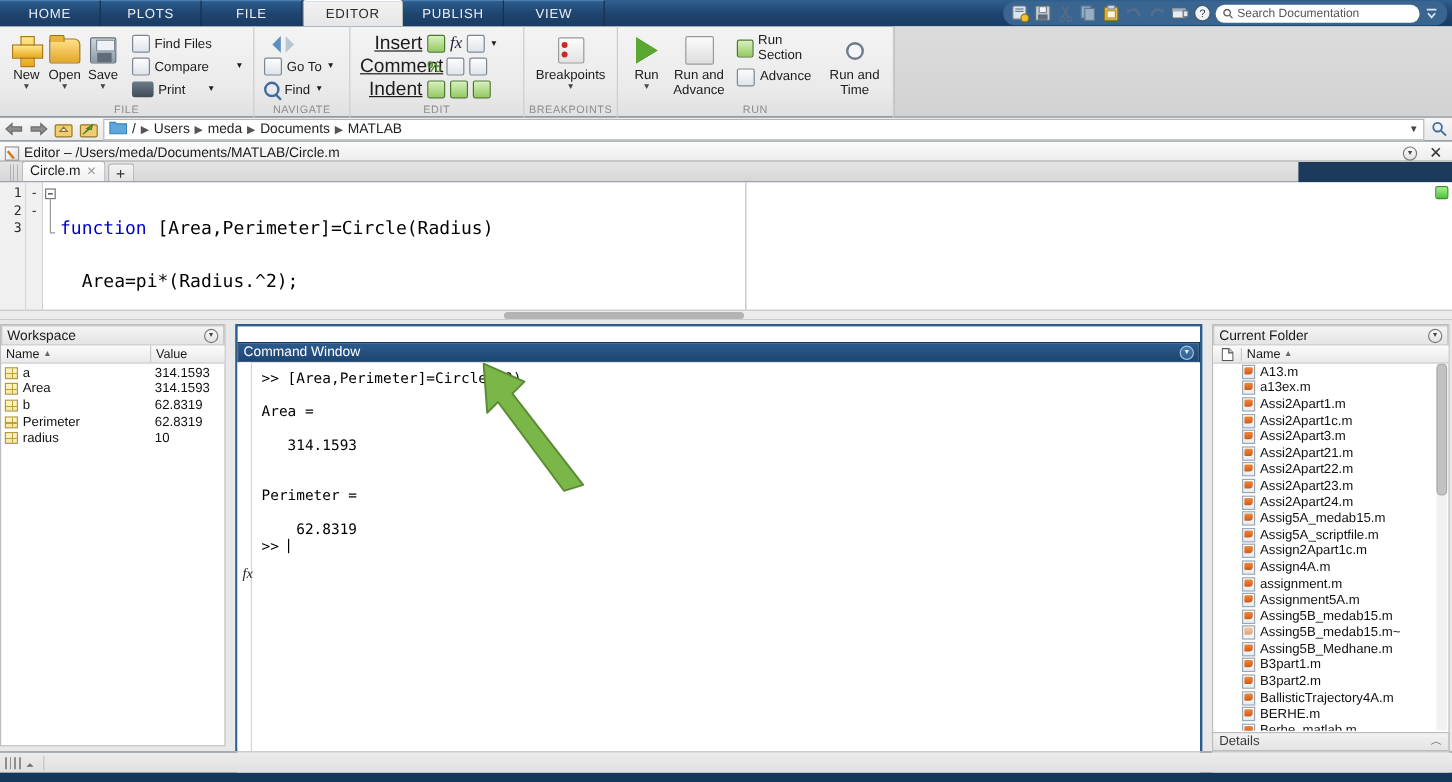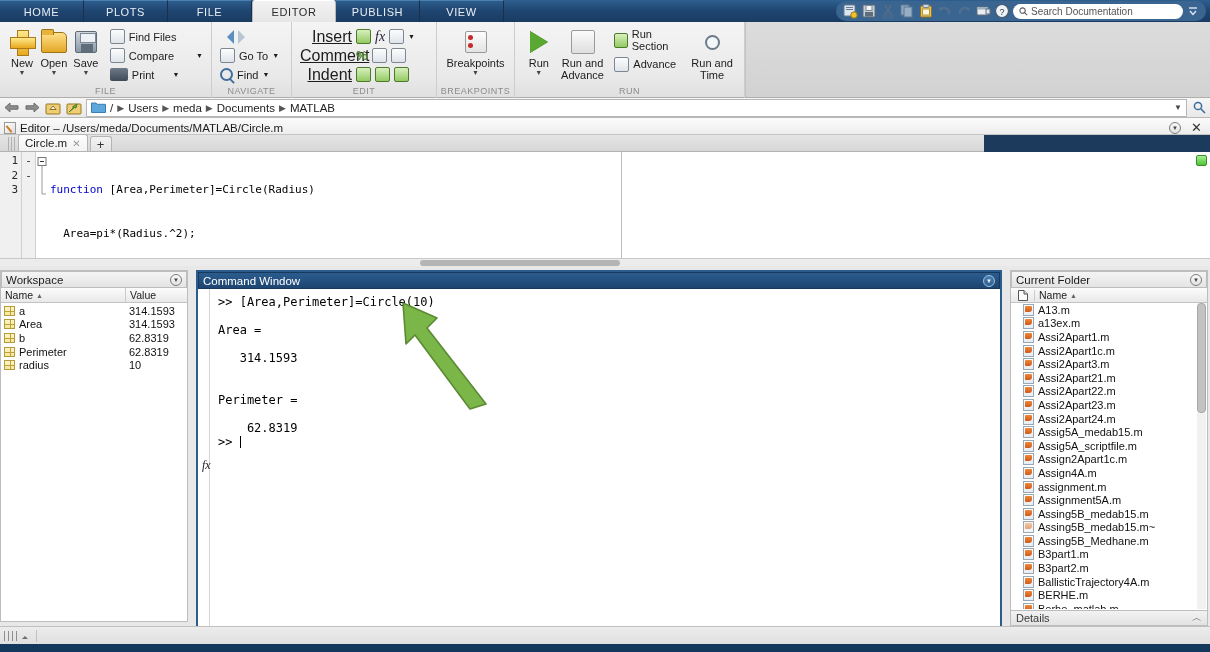--- a/index.html
+++ b/index.html
@@ -153,21 +153,21 @@
     display: flex; align-items: flex-end; gap: 4px; padding-left: 4px;
     font-size: 11.5px; color: #1b1b1b;
   }
   .editor-title .right { margin-left:auto; display:flex; gap:10px; padding-right:8px; }
   .ic-pencil{width:12px;height:12px;background:linear-gradient(135deg,#fff,#ddd);
     border:1px solid #999;position:relative;}
   .ic-pencil::after{content:'';position:absolute;left:3px;top:2px;width:2px;height:8px;
     background:#cf7a1e;transform:rotate(-40deg);}
 
   .editor-tabs {
-    position: absolute; left: 0; top: 135px; width: 984px; height: 17px;
+    position: absolute; left: 0; top: 135px; width: 1082px; height: 17px;
     background: linear-gradient(to bottom,#e4e4e4,#d7d7d7);
     border-bottom: 1px solid #b4b4b4; display:flex; align-items:flex-end; padding-left: 8px;
   }
   .grip { width:7px;height:14px;margin-right:3px;
     background: repeating-linear-gradient(to right,#b0b0b0 0 1px,transparent 1px 3px);}
   .etab {
     height: 17px; background: linear-gradient(to bottom,#fdfdfd,#f2f2f2);
     border: 1px solid #b4b4b4; border-bottom: none; border-radius: 3px 3px 0 0;
     display: flex; align-items: center; gap: 5px; padding: 0 6px;
     font-size: 11.5px; color: #1a1a1a; cursor: pointer;
@@ -193,21 +193,21 @@
     width: 14px; background: #f0f0f0; border-right: 1px solid #cfcfcf;
     font-family: "DejaVu Sans Mono", monospace; font-size: 11px; color: #2a2a2a;
     padding-top: 2px; line-height: 14.5px; text-align:center;
   }
   .ed-fold {
     width: 14px; background: #fff; padding-top: 2px; line-height: 14.5px;
     font-size: 9px; color:#777; position: relative;
   }
   .ed-code {
     flex: 1; background: #fff; padding-top: 2px;
-    font-family: "DejaVu Sans Mono", monospace; font-size: 11px;
+    font-family: "DejaVu Sans Mono", monospace; font-size: 15px;
     line-height: 14.5px; color: #000; white-space: pre; position:relative;
   }
   .kw { color: #0000c8; }
   .ed-right-pane {
     width: 589px; background:#fff; border-left:1px solid #bcbcbc; position: relative;
   }
   .ok-indicator {
     position:absolute; right: 3px; top: 3px; width: 11px; height: 11px; border-radius:2px;
     background: linear-gradient(to bottom,#a5f08f,#4fc23a); border:1px solid #3c8c2c;
   }
@@ -223,21 +223,21 @@
 
   .panel { position:absolute; background:#fff; }
   .panel-title {
     height: 17px; display:flex; align-items:center; padding: 0 4px;
     font-size: 11.5px; color: #1b1b1b;
     background: linear-gradient(to bottom,#f4f4f4,#e4e4e4);
     border: 1px solid #bdbdbd;
   }
   .panel-title.focused {
     background: linear-gradient(to bottom,#2b5c8e,#1e4571);
-    color: #fff; border-color:#16395d;
+    color: #fff; border-color:#16395d;margin-top:13px;
   }
   .panel-title .mini { margin-left:auto; font-size:9px; cursor:pointer; }
   .dd-circle{
     width:12px;height:12px;border-radius:50%;border:1px solid #7d7d7d;
     display:flex;align-items:center;justify-content:center;font-size:6px;color:#444;
     background:linear-gradient(to bottom,#fafafa,#e2e2e2);
   }
   .dd-circle.on{border-color:#9dc3e6;color:#eaf2fa;background:linear-gradient(to bottom,#4a7db0,#305f8f);}
 
   
@@ -278,21 +278,21 @@
   #curfolder { left: 1010px; top: 4px; width: 198px; height: 410px;
     border: 1px solid #bdbdbd; background:#fff; }
   .cf-head {
     height: 15px; display:flex; font-size: 10.5px; color:#1a1a1a; align-items:center;
     background: linear-gradient(to bottom,#fbfbfb,#e9e9e9); border-bottom:1px solid #c3c3c3;
   }
   .cf-head .ci { width: 24px; display:flex;align-items:center;justify-content:center;
     border-right:1px solid #cbcbcb;}
   .cf-head .cn { flex:1; padding-left:4px; display:flex;align-items:center;gap:3px;}
   .cf-list { position:relative; height: 306px; overflow:hidden; }
-  .cf-row { height: 13.6px; display:flex; align-items:center; gap:4px; padding-left:12px;
+  .cf-row { height: 13.6px; display:flex; align-items:center; gap:4px; padding-left:24px;
     font-size:11px; color:#111; }
   .m-icon { width:11px;height:12px;display:inline-block;position:relative;
     background:linear-gradient(to bottom,#ffffff,#e6ecf2); border:1px solid #9aa7b4;}
   .m-icon::after{content:'';position:absolute;left:1px;top:1px;width:7px;height:6px;
     background:linear-gradient(to bottom,#f0883a,#cf5a18);border-radius:1px 1px 3px 1px;}
   .m-icon.pale{background:#f4f4f4;}
   .m-icon.pale::after{background:linear-gradient(to bottom,#f6c9a4,#e0a176);}
   .cf-scroll { position:absolute; right:1px; top:0; width:9px; height: 306px; background:#f1f1f1;}
   .cf-scroll .thumb { position:absolute;left:0;top:0;width:9px;height:110px;background:#c2c2c2;
     border:1px solid #a8a8a8;border-radius:4px;}

